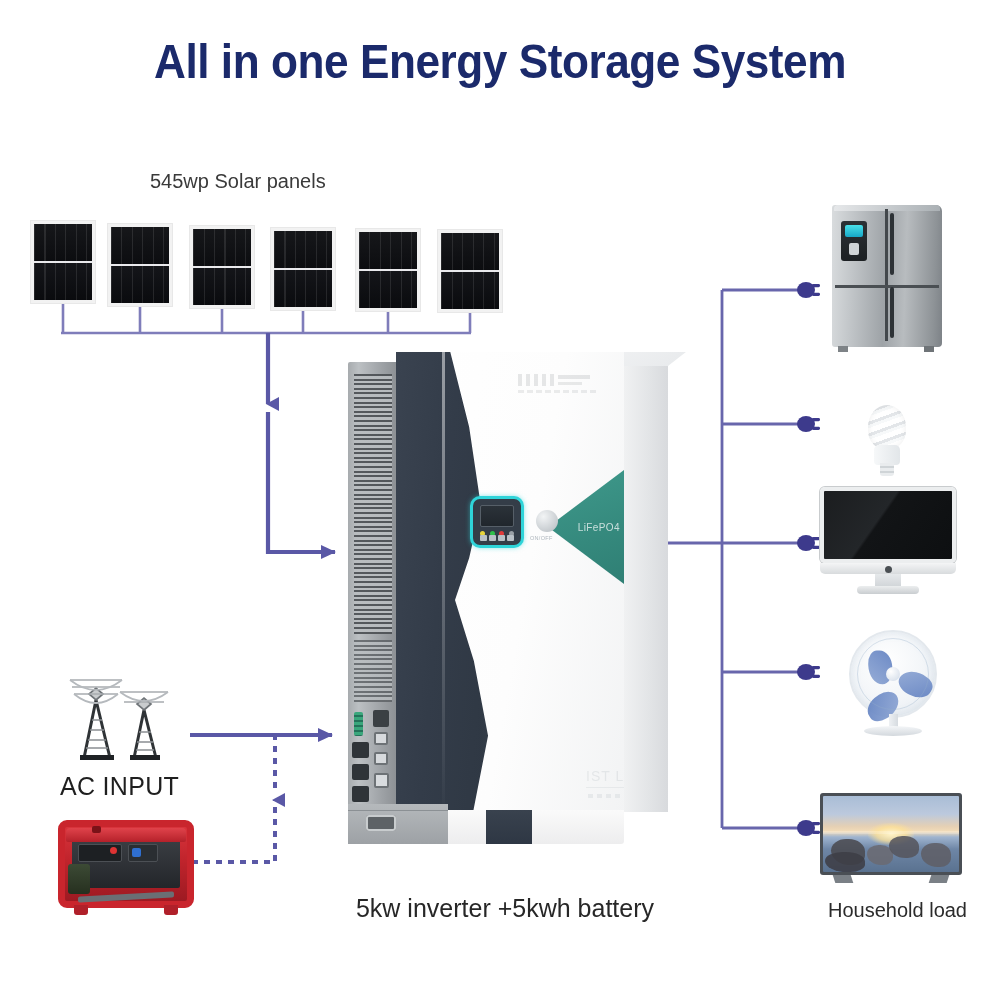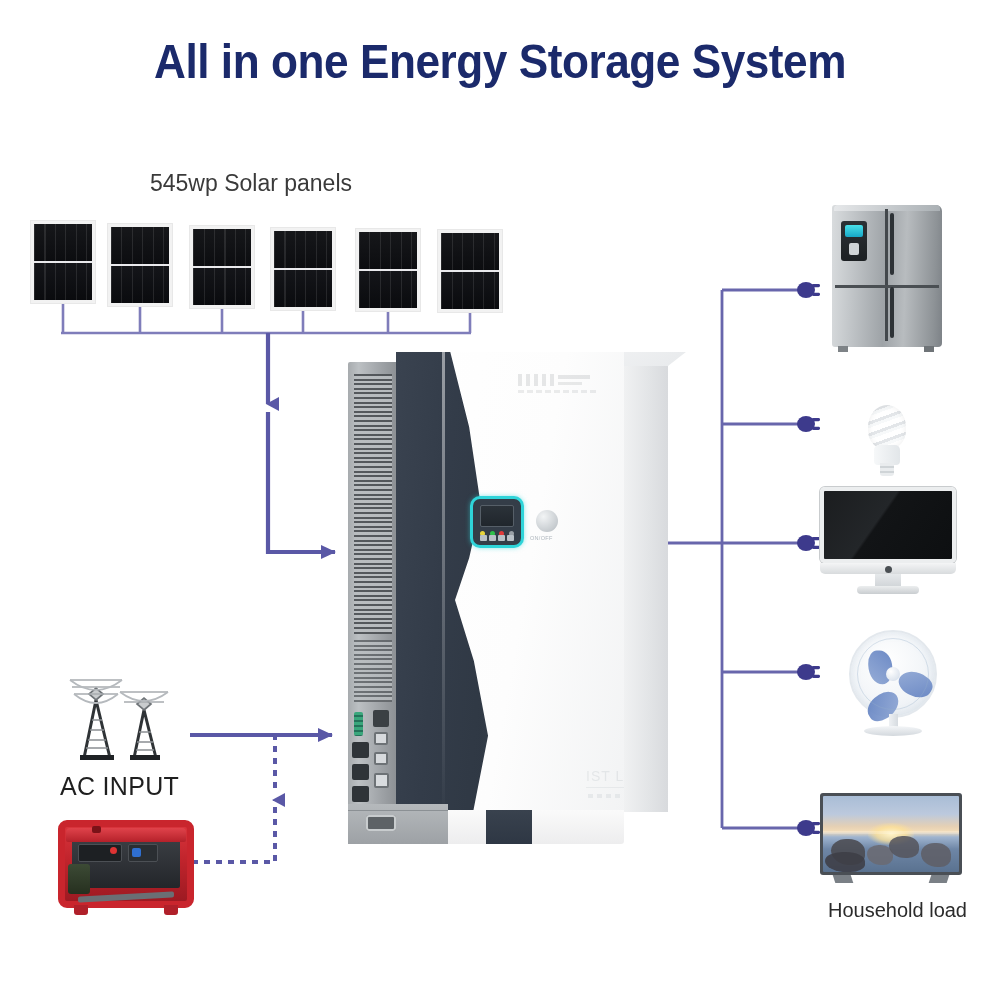--- a/index.html
+++ b/index.html
@@ -17,21 +17,21 @@
     text-align: center;
     font-size: 48px; font-weight: 700; letter-spacing: -0.5px;
     color: #1b2a6b;
     font-family: "Liberation Sans", sans-serif;
     transform: scaleX(0.92); transform-origin: center top;
     white-space: nowrap;
   }
 
   
   .lbl { position: absolute; color: #2b2b2b; white-space: nowrap; }
-  .lbl-solar   { left: 150px; top: 170px; font-size: 23px; color:#3a3a3a; }
+  .lbl-solar   { left: 150px; top: 170px; font-size: 20px; color:#3a3a3a; }
   .lbl-ac      { left: 60px;  top: 772px; font-size: 25px; color:#1f1f1f; letter-spacing:0.3px;}
   .lbl-gen     { left: 40px;  top: 918px; font-size: 25px; color:#1f1f1f; letter-spacing:0.3px;}
   .lbl-house   { left: 828px; top: 899px; font-size: 20px; color:#2b2b2b; }
   .cap { position:absolute; width:420px; left:295px; text-align:center; color:#272727; white-space:nowrap;}
   .cap1 { top: 864px; font-size: 25px; }
   .cap2 { top: 894px; font-size: 25px; }
 
   
   svg.wires { position:absolute; left:0; top:0; width:1000px; height:1000px; }
 
@@ -469,20 +469,23 @@
       <div class="inv-dark"></div>
       <div class="inv-edge-hl"></div>
 
       <div class="inv-logo">
         <div class="bars"></div>
           <div class="bars2"></div>
           <div class="bars3"></div>
           <div class="sub"></div>
       </div>
 
+      <div class="teal">
+        <span>LiFePO4</span>
+      </div>
 
       <div class="cpanel">
         <div class="lcd"></div>
         <div class="leds">
           <i style="background:#e8d43a"></i>
             <i style="background:#2fbf4a"></i>
           <i style="background:#e03a3a"></i>
             <i style="background:#9aa0a6"></i>
         </div>
         <div class="keys">
@@ -503,20 +506,21 @@
     </div>
 
     <div class="inv-base"></div>
     <div class="inv-base-dark"></div>
     <div class="inv-foot">
       <div class="ln"></div>
         <div class="slot"></div>
     </div>
   </div>
 
+  <div class="cap cap2">5kw inverter +5kwh battery</div>
 
   <div class="lbl lbl-ac">AC INPUT</div>
 
   <div id="gen" class="appl">
     <div class="gen-frame"></div>
     <div class="gen-inner"></div>
     <div class="gen-tank"></div>
     <div class="gen-cap"></div>
     <div class="gen-panel"></div>
     <div class="gen-panel2"></div>

